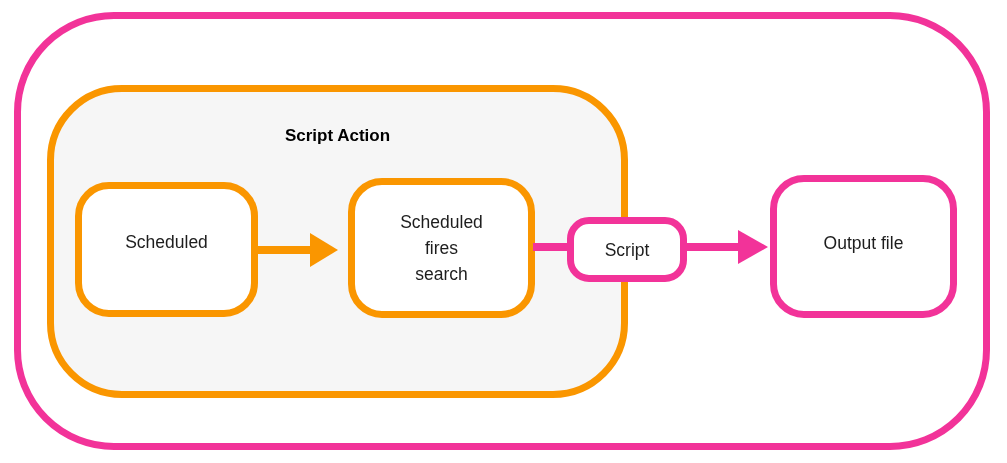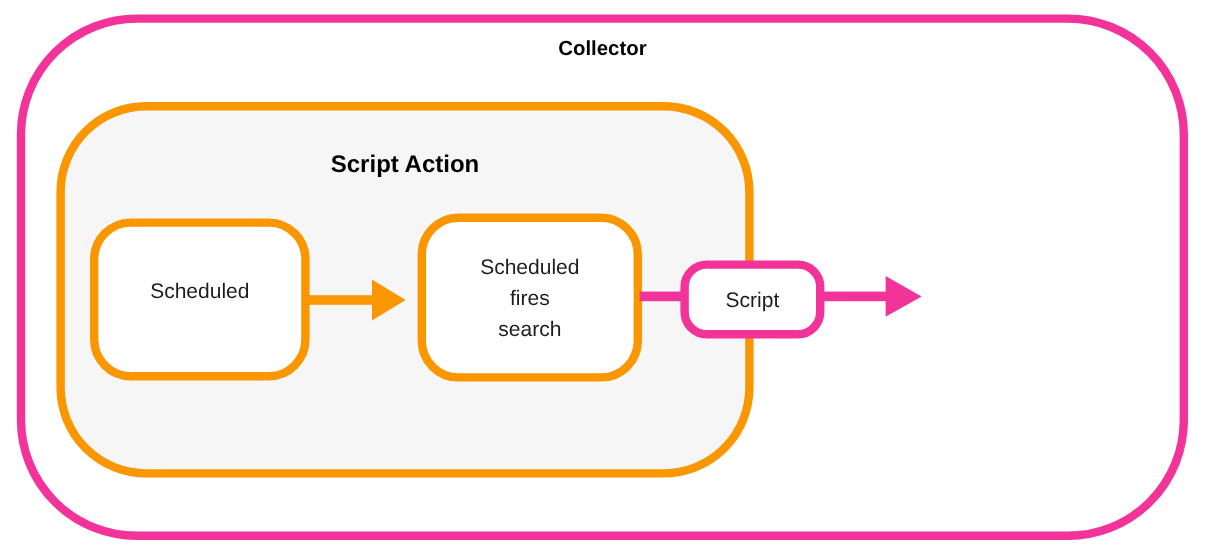--- a/index.html
+++ b/index.html
@@ -47,21 +47,21 @@
     width:581px; height:313px;
     border:7px solid var(--color-orange);
     border-radius:75px;
     background:var(--color-script-action-fill);
   }
   .script-action-label{
     position:absolute;
     left:47px; top:126px;
     width:581px;
     text-align:center;
-    font-size:20px;
+    font-size:17px;
     font-weight:bold;
     color:var(--color-label-text);
   }
   
   .node{
     position:absolute;
     background:var(--color-box-fill);
     display:flex;
     flex-direction:column;
     align-items:center;
@@ -121,21 +121,20 @@
     border-bottom:17px solid transparent;
     border-left:30px solid var(--color-pink);
   }
 </style>
 </head>
 <body>
 
 <div class="canvas">
 
   <div class="collector"></div>
-  <div class="collector-label">Collector</div>
 
   <div class="script-action"></div>
   <div class="script-action-label">Script Action</div>
 
   <div class="node node-orange node-fires">
     <div>Scheduled</div>
   </div>
 
   <div class="shaft shaft-orange"></div>
   <div class="head-orange"></div>
@@ -148,14 +147,17 @@
 
   <div class="shaft shaft-pink-1"></div>
 
   <div class="node node-pink node-script">
     <div>Script</div>
   </div>
 
   <div class="shaft shaft-pink-2"></div>
   <div class="head-pink"></div>
 
+  <div class="node node-pink node-output">
+    <div>Output file</div>
+  </div>
 
 </div>
 
 </body></html>

